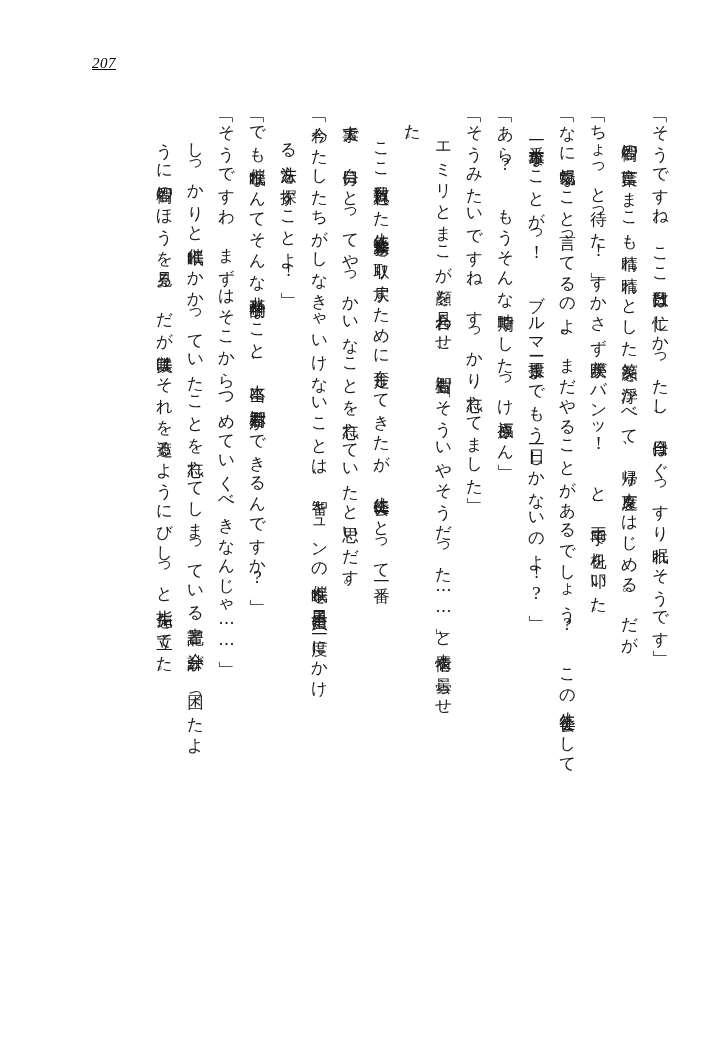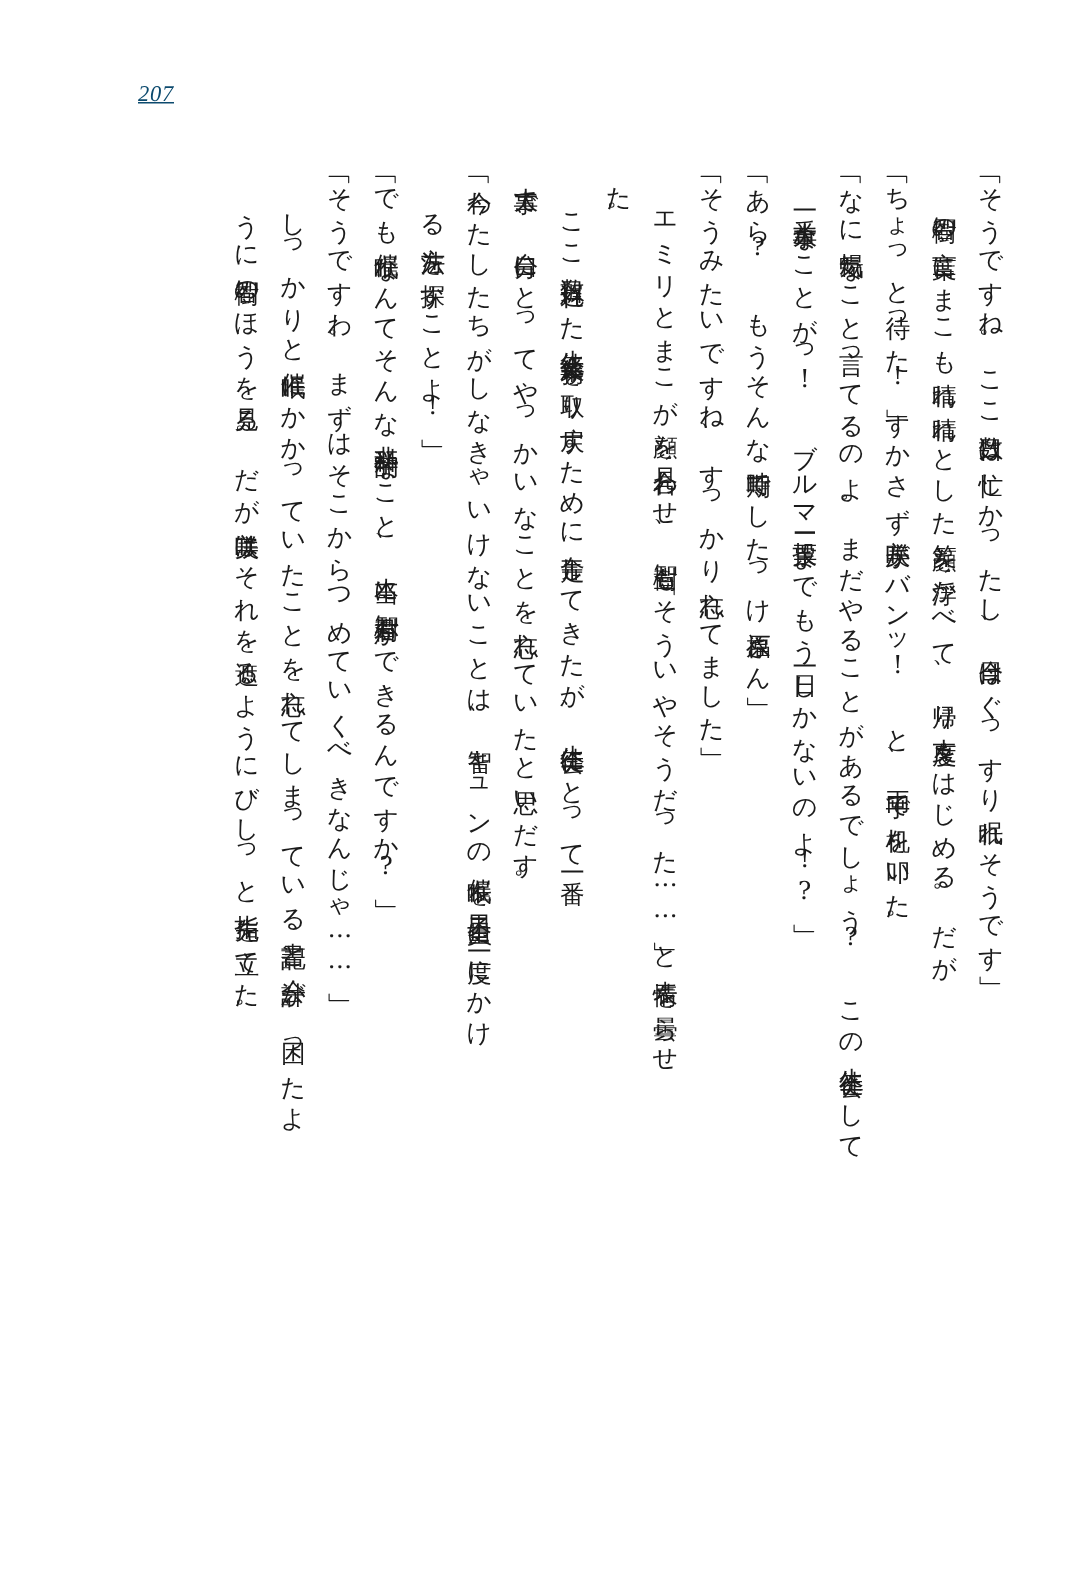--- a/index.html
+++ b/index.html
@@ -23,21 +23,21 @@
     height: 1050px;
     background: #ffffff;
   }
   .page-number {
     position: absolute;
     left: 92px;
     top: 55px;
     font-family: "Liberation Serif", serif;
     font-size: 15px;
     font-style: italic;
-    color: #0c4a6e;
+    color: #000000;
     letter-spacing: 0.5px;
     text-decoration: underline;
   }
   .text-block {
     position: absolute;
     left: 44px;
     top: 112px;
     width: 624px;
     height: 800px;
     display: flex;

